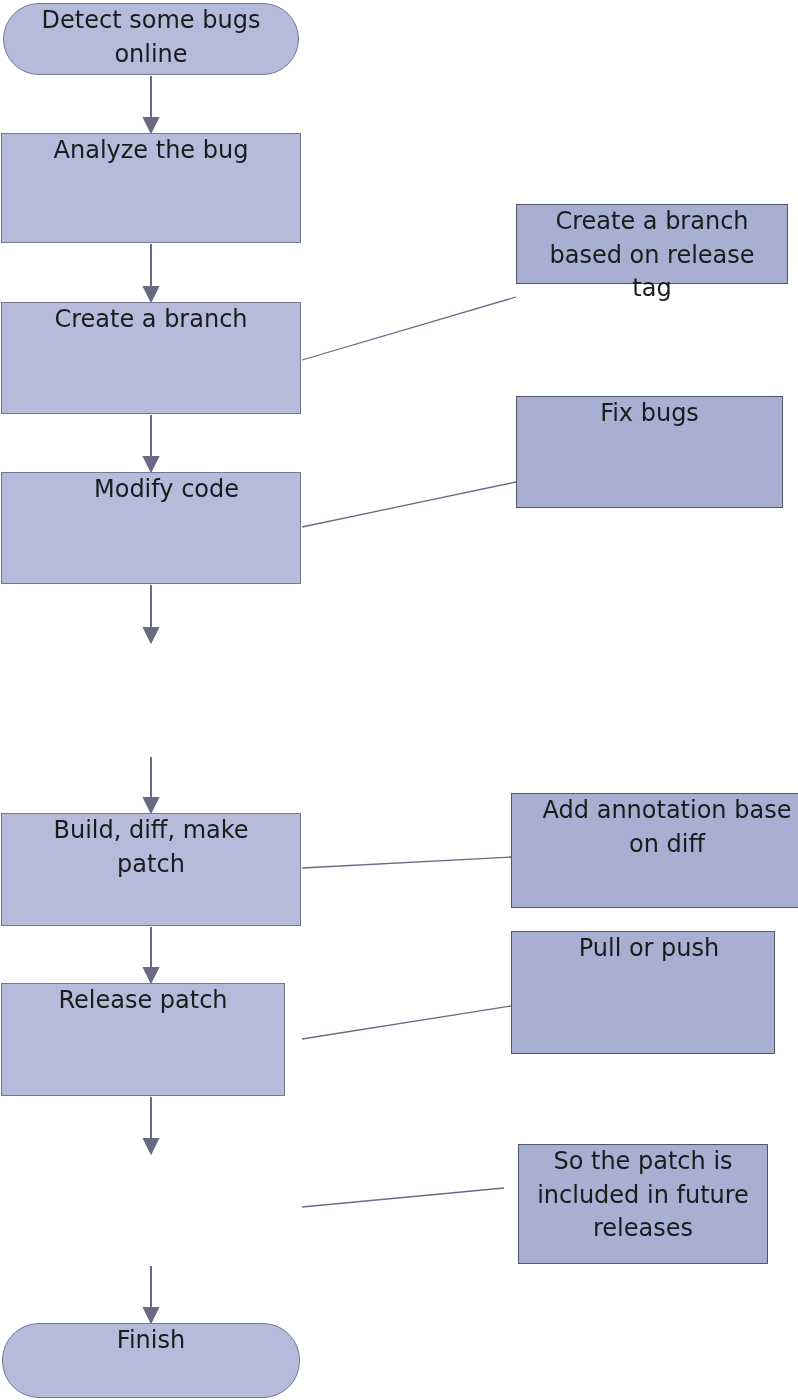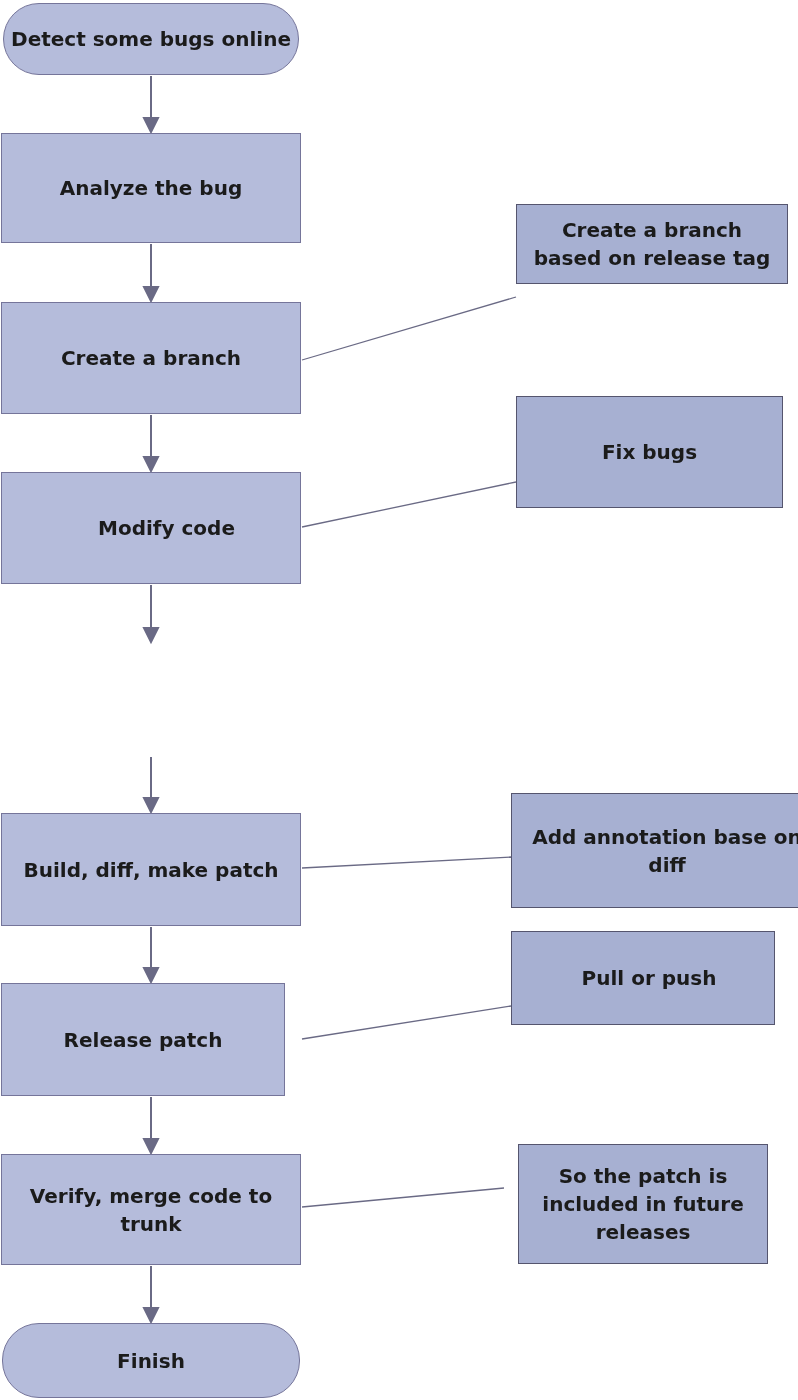--- a/index.html
+++ b/index.html
@@ -19,28 +19,27 @@
   .overlay {
     position: absolute;
     left: 0;
     top: 0;
     pointer-events: none;
   }
   .node {
     position: absolute;
     box-sizing: border-box;
     display: flex;
-    align-items: center;
+    align-items: flex-start;
     justify-content: center;
     text-align: center;
-    font-size: 20px;
+    font-size: 24px;
     line-height: 1.4;
     background: #b5bcdb;
     border: 1.6px solid #75759a;
-    font-weight: bold;
   }
   .terminator {
     border-radius: 37px;
   }
   .annotation {
     background: #a7b0d2;
     border: 1.6px solid #55556e;
     padding: 0 14px;
   }
   .process {
@@ -53,21 +52,21 @@
   #n-modify-code   { left: 1px;   top: 472px;  width: 300px; height: 112px; padding-left: 47px; }
   #n-test-pass     { left: 1px;   top: 643px;  width: 300px; height: 113px; }
   #n-build-diff    { left: 1px;   top: 813px;  width: 300px; height: 113px; }
   #n-release-patch { left: 1px;   top: 983px;  width: 284px; height: 113px; }
   #n-verify-merge  { left: 1px;   top: 1154px; width: 300px; height: 111px; }
   #n-finish        { left: 2px;   top: 1323px; width: 298px; height: 75px;  }
   
   #a-branch-tag    { left: 516px; top: 204px;  width: 272px; height: 80px; }
   #a-fix-bugs      { left: 516px; top: 396px;  width: 267px; height: 112px; }
   #a-annotate-diff { left: 511px; top: 793px;  width: 312px; height: 115px; }
-  #a-pull-push     { left: 511px; top: 931px;  width: 264px; height: 94px; padding-left: 26px; }
+  #a-pull-push     { left: 511px; top: 931px;  width: 264px; height: 123px; padding-left: 26px; }
   #a-future-rel    { left: 504px; top: 1144px; width: 250px; height: 120px; margin-left: 14px; }
 </style>
 </head>
 <body>
 
 <div class="canvas">
 
   <svg class="overlay" width="798" height="1400" viewBox="0 0 798 1400">
     <g stroke="#6a6a85" stroke-width="2" fill="#6a6a85">
 
@@ -125,23 +124,20 @@
   </div>
   <div class="node process" id="n-modify-code">
     <span>Modify code</span>
   </div>
   <div class="node process" id="n-build-diff">
     <span>Build, diff, make patch</span>
   </div>
   <div class="node process" id="n-release-patch">
     <span>Release patch</span>
   </div>
-  <div class="node process" id="n-verify-merge">
-    <span>Verify,  merge code to trunk</span>
-  </div>
   <div class="node terminator" id="n-finish">
     <span>Finish</span>
   </div>
 
   <div class="node annotation" id="a-branch-tag">
     <span>Create a branch based on release tag</span>
   </div>
   <div class="node annotation" id="a-fix-bugs">
     <span>Fix bugs</span>
   </div>

